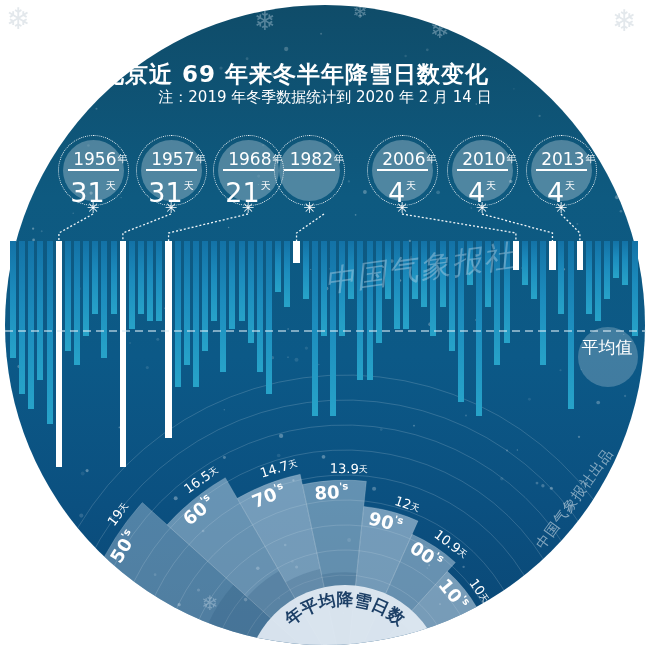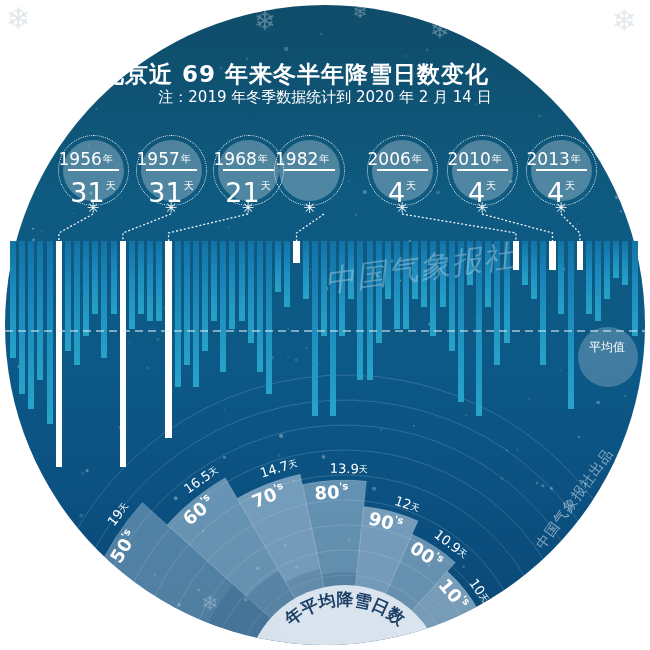--- a/index.html
+++ b/index.html
@@ -14,32 +14,32 @@
     font-size:23px; font-weight:bold; letter-spacing:1px; line-height:26px; }
   #subtitle { position:absolute; top:88px; left:0; width:650px; text-align:center; color:#fff;
     font-size:15px; line-height:18px; }
   .bar { position:absolute; top:241px; width:6px;
     background:linear-gradient(180deg,#1372a6 0%,#1c8cbd 45%,#27a3c9 100%); }
   .bar.hl { background:#ffffff; width:6.5px; }
   .bubble { position:absolute; top:135px; width:71px; height:71px; border-radius:50%;
     border:1.5px dotted rgba(255,255,255,0.95); box-sizing:border-box; }
   .bubble-inner { position:absolute; left:4px; top:4px; right:4px; bottom:4px; border-radius:50%;
     background:rgba(255,255,255,0.27); }
-  .b-year { position:absolute; top:14px; left:0; right:0; text-align:left; color:#fff;
+  .b-year { position:absolute; top:14px; left:0; right:0; text-align:right; color:#fff;
     font-size:17px; line-height:17px; white-space:nowrap; }
   .b-unit-sm { font-size:10px; vertical-align:3px; margin-left:1px; }
   .b-rule { position:absolute; top:33px; left:9px; right:9px; height:2px; background:#fff; }
   .b-val { position:absolute; top:36px; left:0; right:0; text-align:center; color:#fff;
     font-size:27px; line-height:28px; white-space:nowrap; }
   .b-val-unit { font-size:10px; vertical-align:13px; margin-left:1px; }
   .b-flake { position:absolute; bottom:-11px; left:50%; transform:translateX(-50%); color:#fff;
     font-size:15px; line-height:15px; }
   #avg-badge { position:absolute; left:578px; top:327px; width:60px; height:60px; border-radius:50%;
     background:rgba(255,255,255,0.22); color:#fff; text-align:center; }
-  #avg-label { position:absolute; top:12px; left:0; right:2px; font-size:12px; line-height:16px; }
+  #avg-label { position:absolute; top:12px; left:0; right:2px; font-size:17px; line-height:16px; }
   #avg-value-line { position:absolute; top:29px; left:-6px; right:-6px; font-size:22px; line-height:24px; white-space:nowrap; }
   #avg-unit { font-size:14px; }
   #credit { position:absolute; left:575px; top:499px; transform:translate(-50%,-50%) rotate(-54deg);
     color:rgba(255,255,255,0.5); font-size:14px; white-space:nowrap; letter-spacing:1px; }
   #watermark { position:absolute; left:322px; top:262px; transform:rotate(-8deg); transform-origin:left top;
     color:rgba(190,215,232,0.42); font-size:30px; font-style:italic; white-space:nowrap;
     font-family:"DejaVu Serif","Liberation Serif",serif; letter-spacing:2px; }
 </style>
 </head>
 <body>

